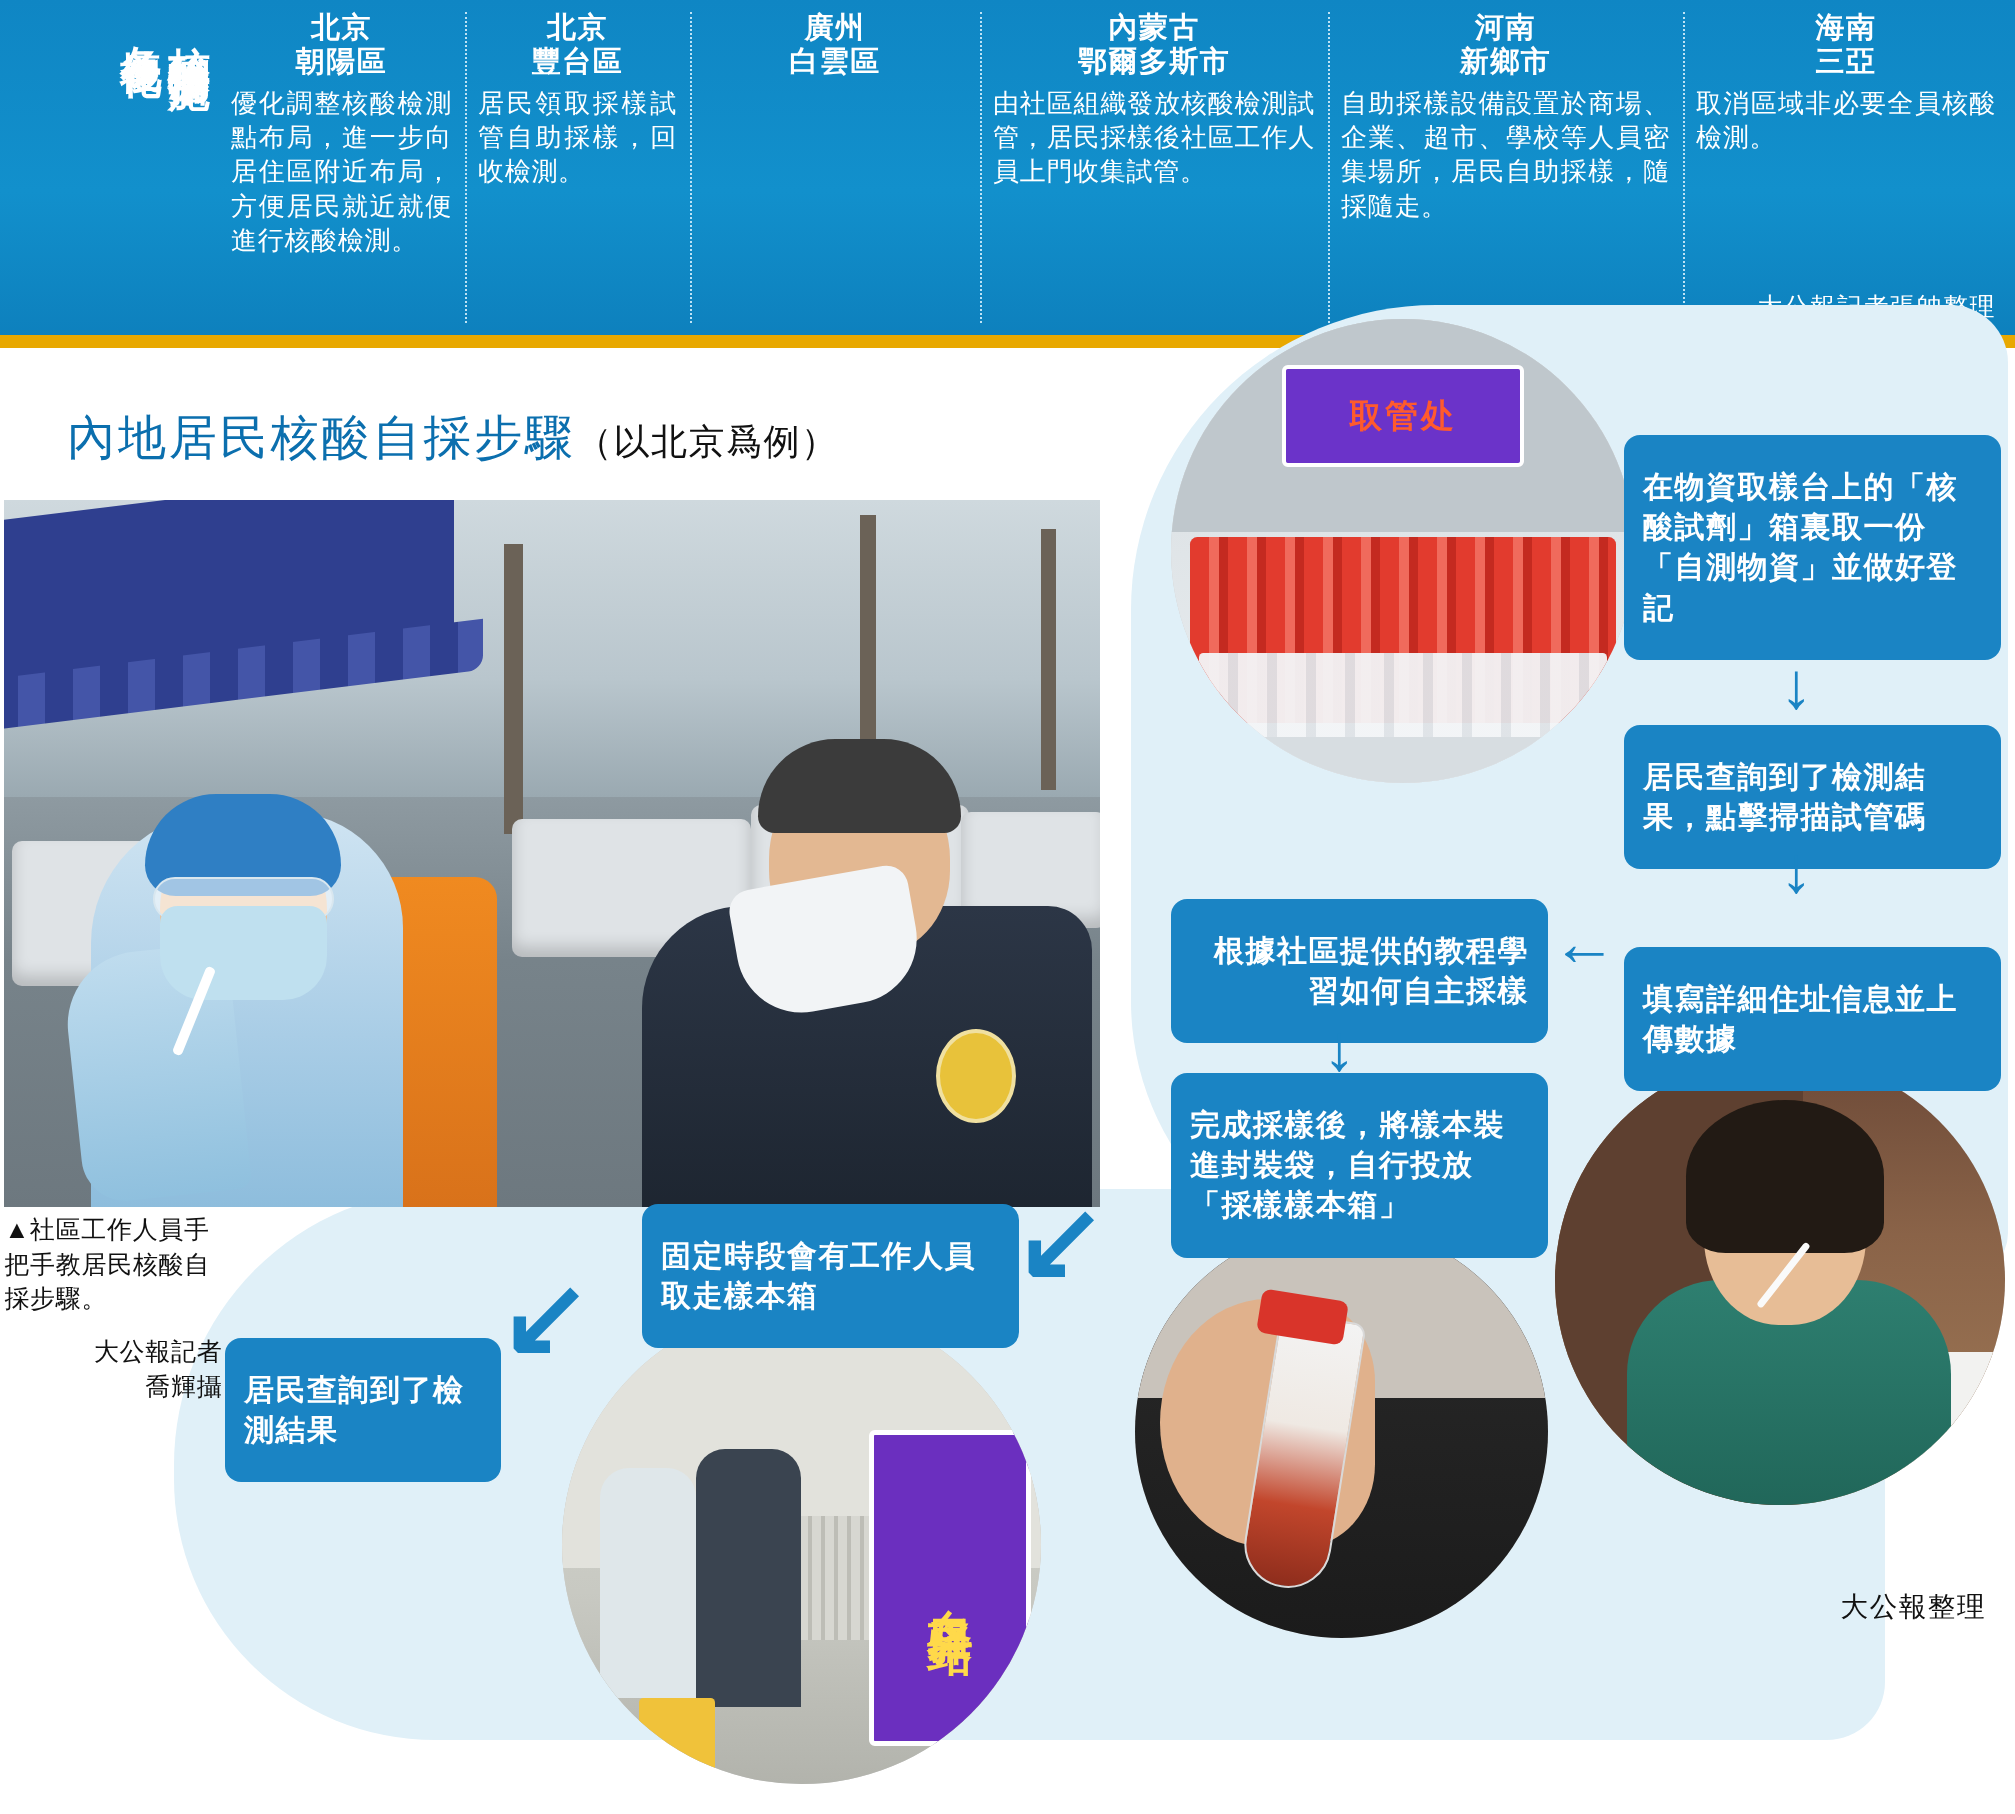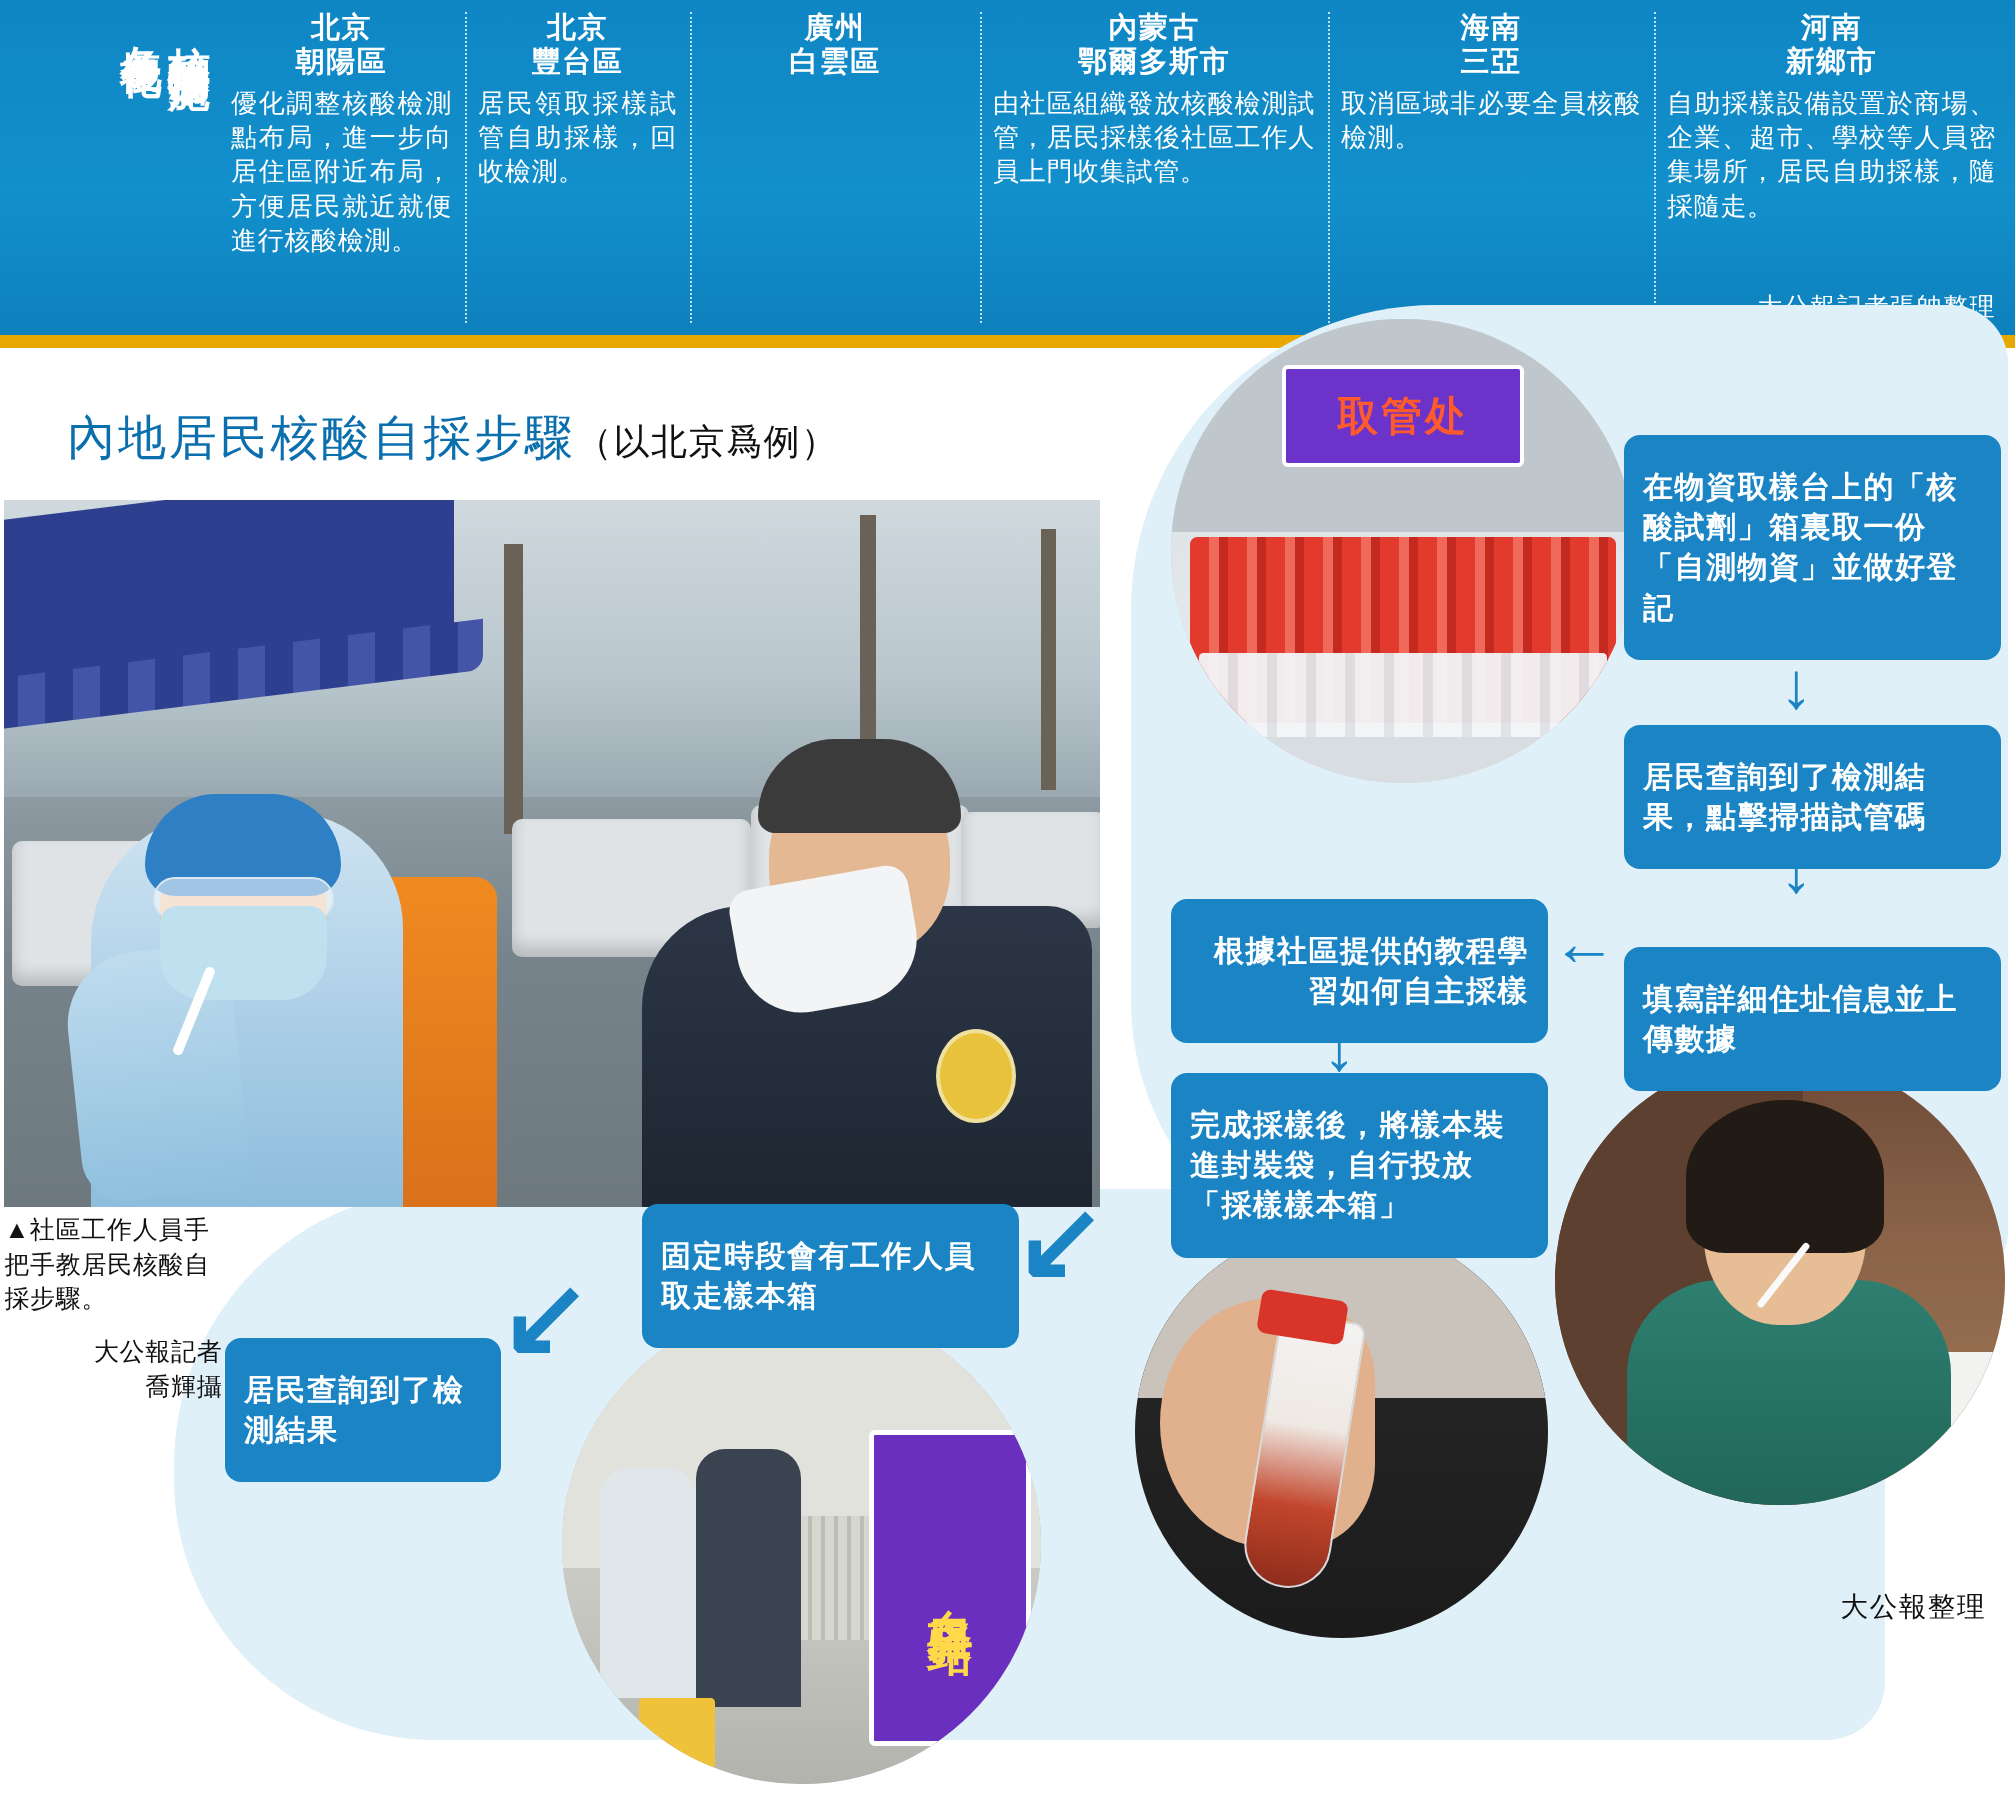--- a/index.html
+++ b/index.html
@@ -239,21 +239,21 @@
 
   
   .c-tubes-bg { position:absolute; inset:0; background: linear-gradient(180deg,#cfd6da 0%, #dfe4e7 45%, #e9edf0 100%); }
   .c-tubes-wall { position:absolute; left:0; top:0; width:100%; height:46%; background:#bfc7cc; }
   .c-tubes-sign {
     position:absolute; left:24%; top:10%; width:52%; height:22%;
     background:#6b33c9; border:4.4px solid #ffffff; border-radius:5.8px;
     display:flex; align-items:center; justify-content:center;
   }
   .c-tubes-sign span {
-    color:#ff5a2d; font-weight:bold; font-size:41px; letter-spacing:2.9px;
+    color:#ff5a2d; font-weight:bold; font-size:33px; letter-spacing:2.9px;
   }
   .c-tubes-rack {
     position:absolute; left:4%; top:47%; width:92%; height:40%;
     background: repeating-linear-gradient(90deg,#e23b2e 0 19px, #f06a5c 19px 29px, #c42a20 29px 38px);
     border-radius: 7.3px;
   }
   .c-tubes-labels {
     position:absolute; left:6%; top:72%; width:88%; height:18%;
     background: repeating-linear-gradient(90deg,#f3f5f7 0 29px,#dfe3e7 29px 39px);
     border-radius:4.4px; opacity:.95;
@@ -397,34 +397,34 @@
     </div>
 
     <div class="bcol" style="width:348px;">
       <div class="bcol-head">
         <div>內蒙古</div>
         <div>鄂爾多斯市</div>
       </div>
       <div class="bcol-body">由社區組織發放核酸檢測試管，居民採樣後社區工作人員上門收集試管。</div>
     </div>
 
+    <div class="bcol" style="width:355px;">
+      <div class="bcol-head">
+        <div>河南</div>
+        <div>新鄉市</div>
+      </div>
+      <div class="bcol-body">自助採樣設備設置於商場、企業、超市、學校等人員密集場所，居民自助採樣，隨採隨走。</div>
+    </div>
+
     <div class="bcol" style="width:326px;">
       <div class="bcol-head">
         <div>海南</div>
         <div>三亞</div>
       </div>
       <div class="bcol-body">取消區域非必要全員核酸檢測。</div>
-    </div>
-
-    <div class="bcol" style="width:355px;">
-      <div class="bcol-head">
-        <div>河南</div>
-        <div>新鄉市</div>
-      </div>
-      <div class="bcol-body">自助採樣設備設置於商場、企業、超市、學校等人員密集場所，居民自助採樣，隨採隨走。</div>
     </div>
   </div>
 
   <div class="credit-banner">大公報記者張帥整理</div>
   <div class="top-banner-underline"></div>
 </div>
 
 <div class="sec-title">
   <span>內地居民核酸自採步驟</span><span class="paren">（以北京爲例）</span>
 </div>

